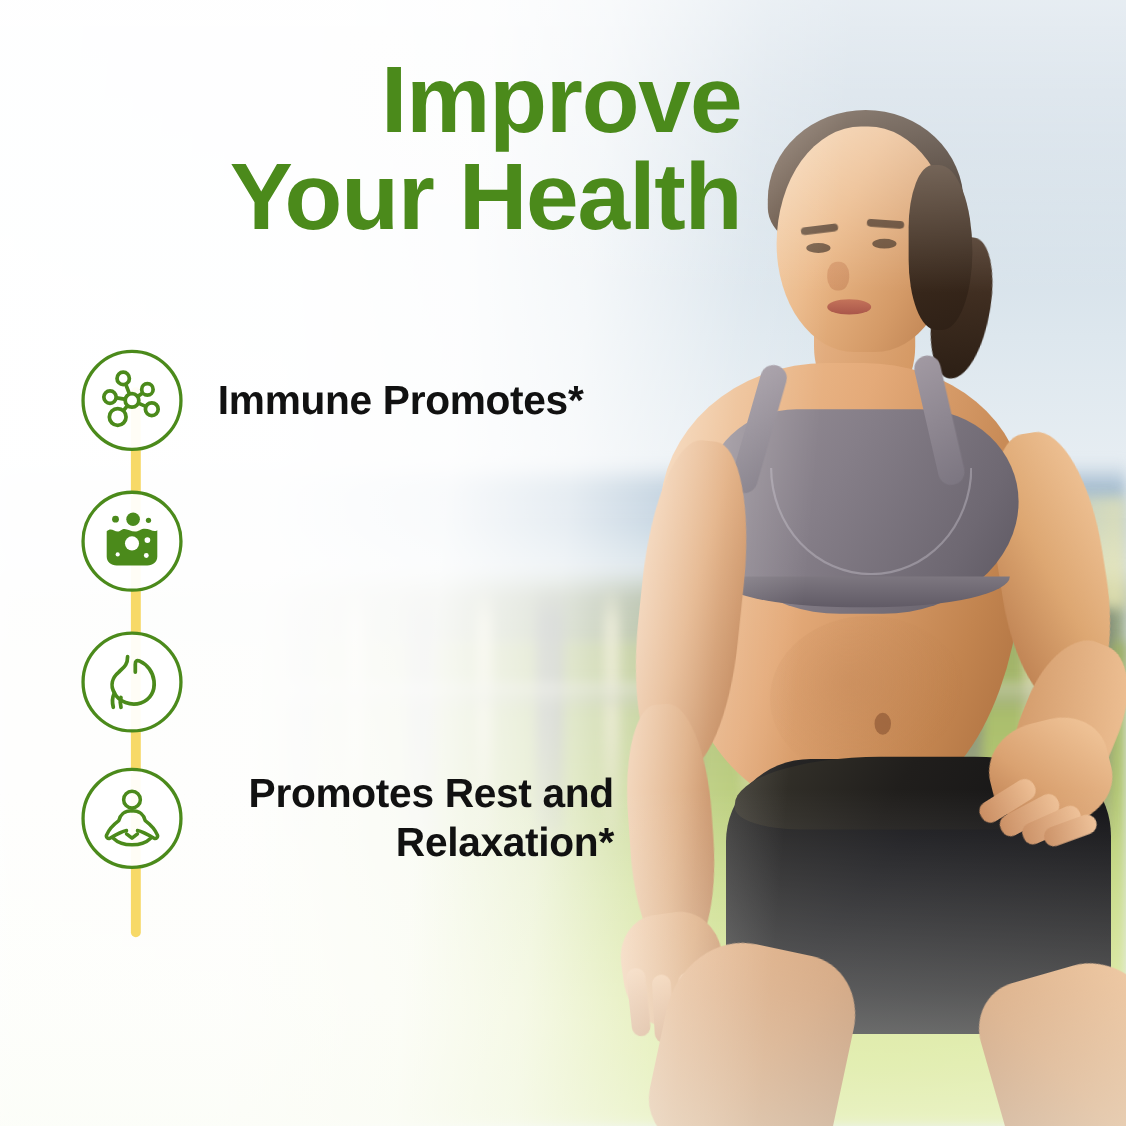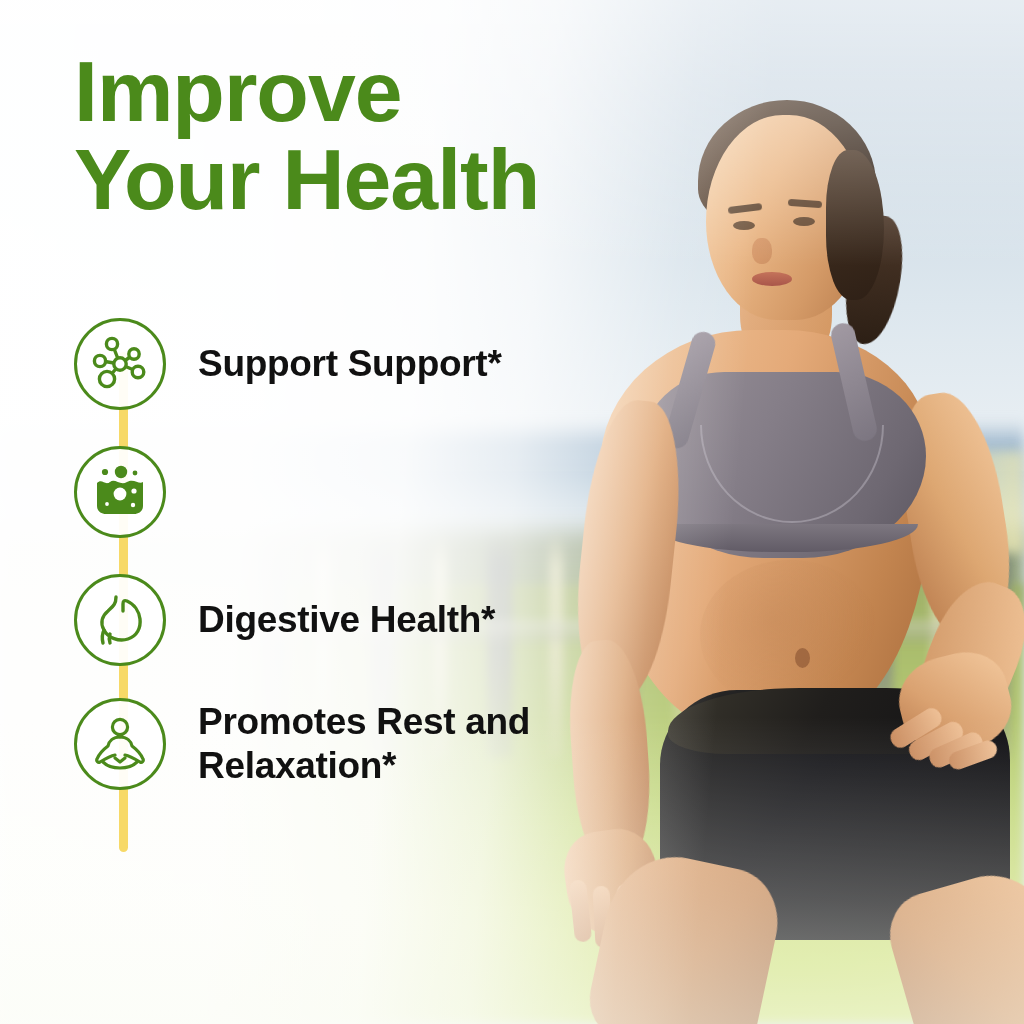--- a/index.html
+++ b/index.html
@@ -372,20 +372,21 @@
     background: linear-gradient(180deg,
         rgba(255,255,255,0.0) 0%,
         rgba(252,253,247,0.30) 60%,
         rgba(250,252,244,0.55) 100%);
   }
 
   
   .content {
     position: absolute;
     inset: 0;
+    text-align: right;
   }
 
   .headline {
     position: absolute;
     left: 74px;
     top: 48px;
     width: 600px;
     margin: 0;
     font-family: "Liberation Sans", sans-serif;
     font-weight: 700;
@@ -401,21 +402,21 @@
     left: 74px;
     top: 300px;
     width: 560px;
   }
   .benefit {
     position: relative;
     display: flex;
     align-items: center;
     height: 128px;
   }
-  .benefit:last-child { height: 120px; }
+  .benefit:last-child { height: 120px; gap: 28px; }
 
   
   .connector {
     position: absolute;
     left: 119px;
     top: 352px;
     width: 9px;
     height: 500px;
     background: #f7d967;
     border-radius: 5px;
@@ -545,21 +546,21 @@
             <line x1="31" y1="31" x2="47" y2="38"></line>
             <line x1="31" y1="31" x2="20" y2="44"></line>
             <circle cx="31" cy="31" r="6.2" fill="#ffffff"></circle>
             <circle cx="23" cy="11" r="5.6" fill="#ffffff"></circle>
             <circle cx="11" cy="28" r="5.6" fill="#ffffff"></circle>
             <circle cx="45" cy="21" r="5.2" fill="#ffffff"></circle>
             <circle cx="49" cy="39" r="5.8" fill="#ffffff"></circle>
             <circle cx="18" cy="46" r="7.6" fill="#ffffff"></circle>
           </svg>
         </div>
-        <div class="benefit-label">Support Support*</div>
+        <div class="benefit-label">Immune Promotes*</div>
       </div>
 
       <div class="benefit">
         <div class="icon-badge">
           <svg width="62" height="62" viewBox="0 0 62 62">
             <path d="M8 22 C13 17 16 25 21 21 C26 17 31 25 38 21
                      C45 17 50 24 54 21 L54 45 C54 50 50 53 45 53
                      L17 53 C12 53 8 50 8 45 Z" fill="#4b8a1b"></path>
             <circle cx="31" cy="33" r="6.4" fill="#ffffff"></circle>
             <circle cx="45" cy="30" r="2.6" fill="#ffffff"></circle>
@@ -579,21 +580,20 @@
                      C13 27 11 34 15 41
                      C19 49 30 53 39 50
                      C48 47 52 39 51 30
                      C50 22 45 15 38 12
                      C35 11 34 12 34 15
                      L34 22"></path>
             <path d="M15 41 C13 45 13 50 14 54"></path>
             <path d="M21 45 C20 48 20 51 21 54"></path>
           </svg>
         </div>
-        <div class="benefit-label">Digestive Health*</div>
       </div>
 
 
       <div class="benefit">
         <div class="icon-badge">
           <svg width="62" height="62" viewBox="0 0 62 62" fill="none" stroke="#4b8a1b" stroke-width="3.2" stroke-linecap="round" stroke-linejoin="round">
             <circle cx="31" cy="14" r="7.6"></circle>
             <path d="M31 24 C24 24 20 28 19 33
                      C15 36 10 41 8 46
                      C7 48 9 50 11 49

